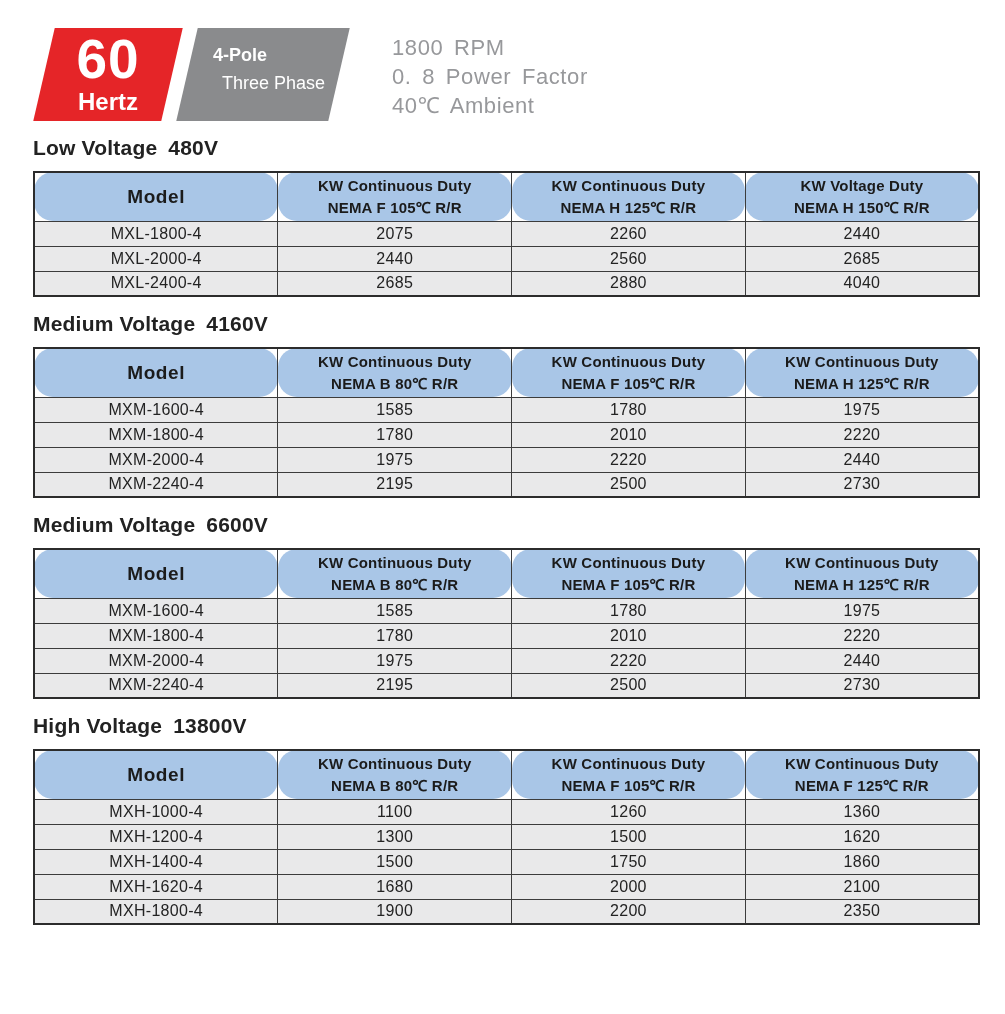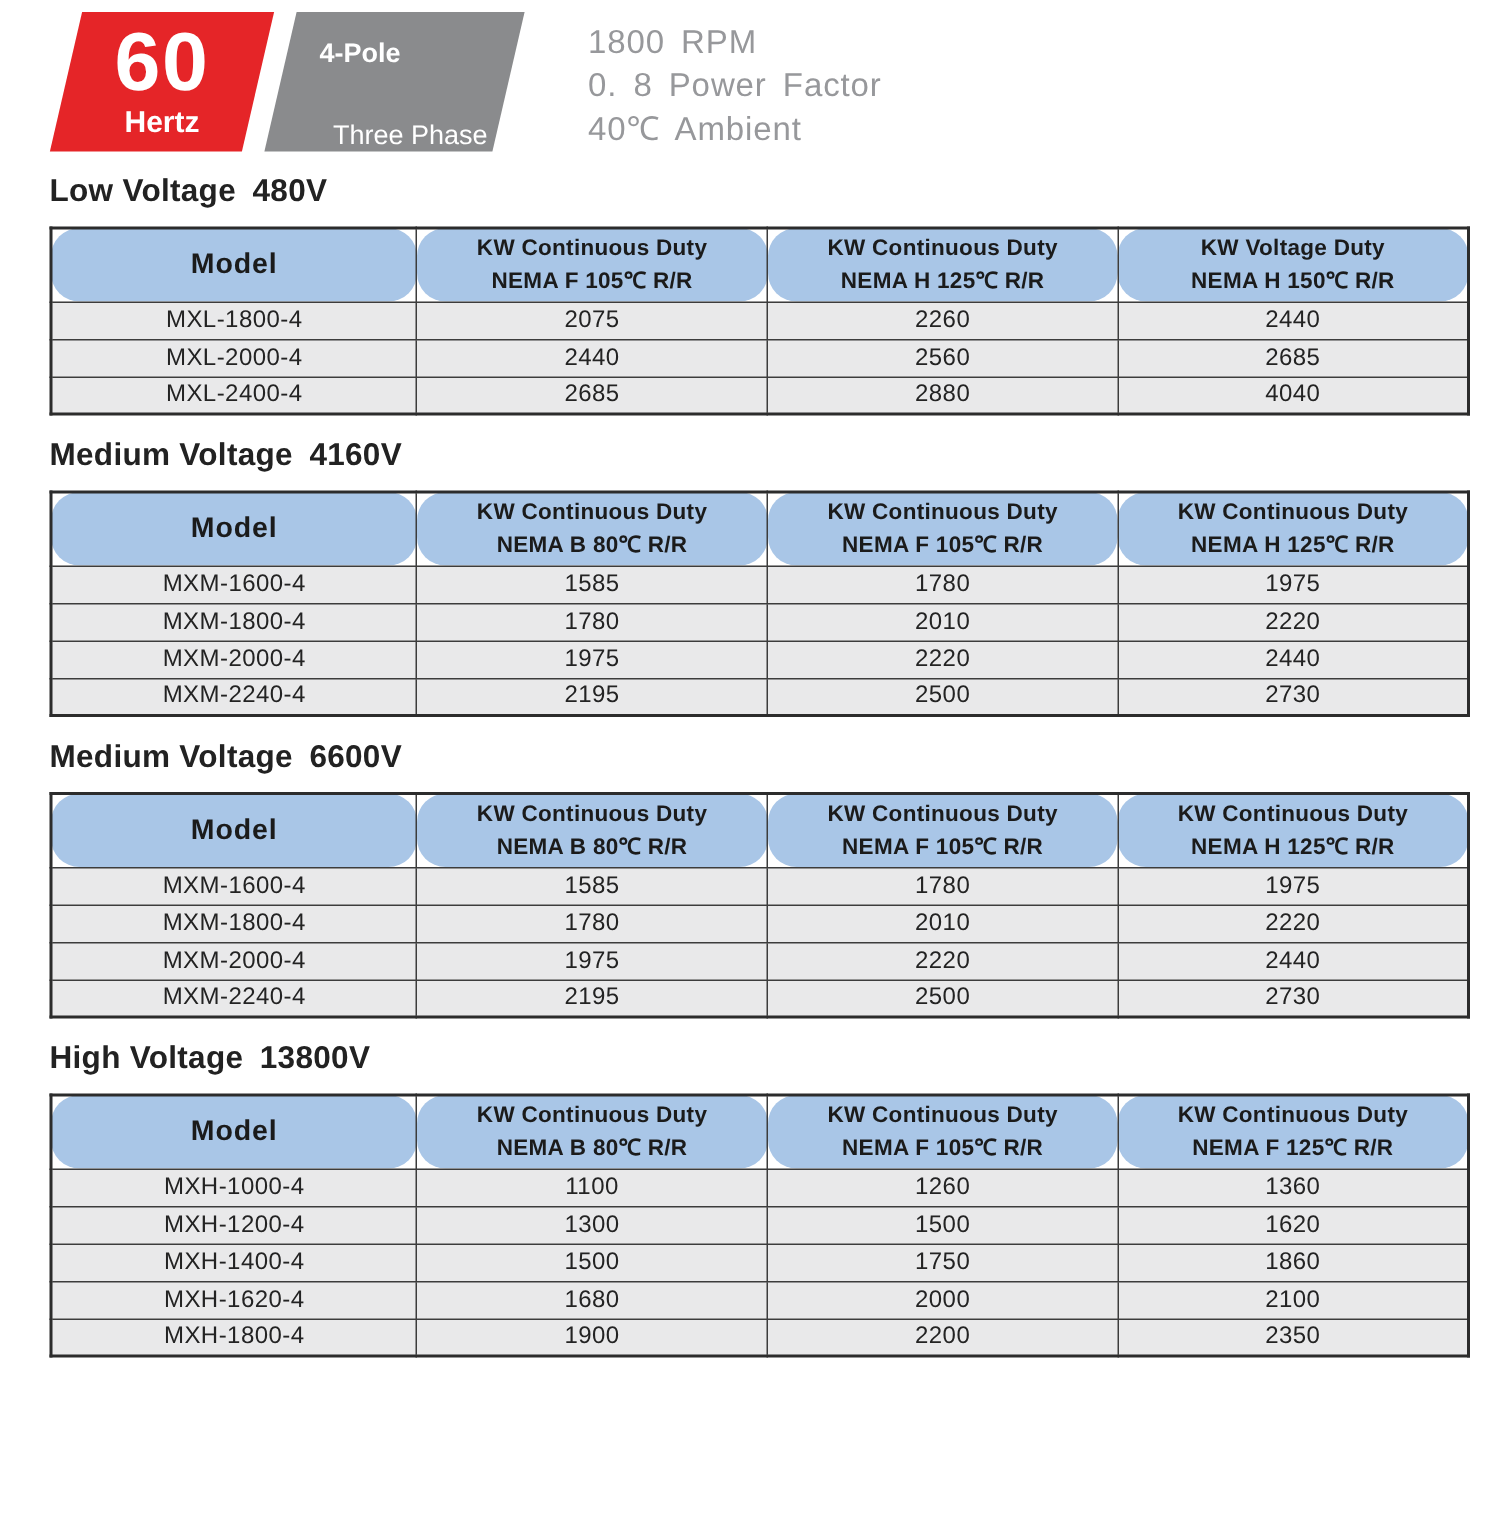--- a/index.html
+++ b/index.html
@@ -6,39 +6,39 @@
   html, body { background: #ffffff; }
   body {
     width: 1005px;
     height: 1014px;
     font-family: "Liberation Sans", sans-serif;
     overflow: hidden;
     position: relative;
   }
 
   
-  .banner { position: relative; height: 101px; }
+  .banner { position: relative; height: 101px; margin-top: 20px; }
   .badge { position: absolute; top: 8px; height: 93px; }
   .badge-bg {
     position: absolute; inset: 0;
     transform: skewX(-13deg);
   }
   .badge-red { left: 44px; width: 128px; }
   .badge-red .badge-bg { background: var(--banner-red); }
   .badge-gray { left: 187px; width: 152px; }
   .badge-gray .badge-bg { background: var(--banner-gray); }
   .badge-content {
     position: relative; height: 100%;
     display: flex; flex-direction: column; align-items: center; justify-content: center;
     color: #ffffff;
   }
   .freq-value { font-size: 55px; font-weight: bold; line-height: 0.95; letter-spacing: 1px; }
-  .freq-unit { font-size: 20px; font-weight: bold; margin-top: 3px; }
+  .freq-unit { font-size: 24px; font-weight: bold; margin-top: 3px; }
   .badge-gray .badge-content {
-    align-items: flex-start; justify-content: space-between;
+    align-items: flex-start; justify-content: flex-start;
     padding: 17px 0 0 26px;
   }
   .pole-line { font-size: 18px; font-weight: bold; }
   .phase-line { font-size: 18px; font-weight: normal; margin: 7px 0 0 9px; }
   .specs {
     position: absolute; left: 392px; top: 13px;
     color: var(--spec-gray);
     font-size: 22px; line-height: 29px;
     letter-spacing: 0.6px; word-spacing: 4px;
   }

